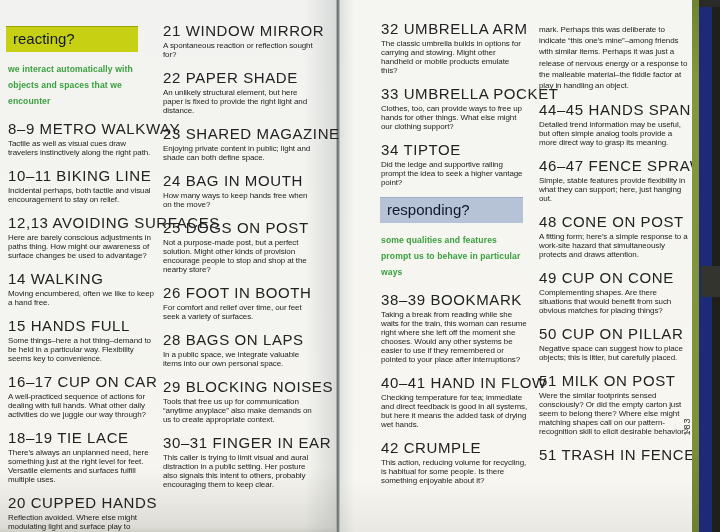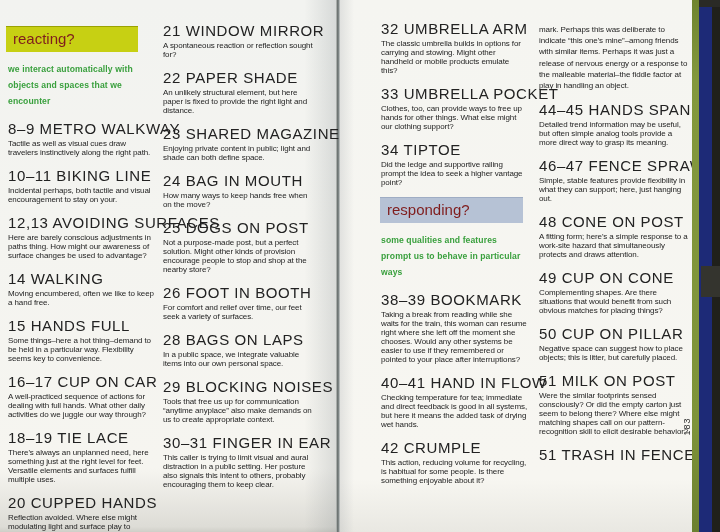--- a/index.html
+++ b/index.html
@@ -37,21 +37,21 @@
   }
   .col { position:absolute; }
   .col1 { left:8px;   top:26px; width:146px; }
   .col2 { left:163px; top:22px; width:153px; }
   .col3 { left:381px; top:20px; width:146px; }
   .col4 { left:539px; top:24px; width:150px; }
   .item { margin-bottom:10px; }
   .item-title { font-size:15px; letter-spacing:0.6px; margin-bottom:2px; white-space:nowrap; color:#222; }
   .item-body  { font-size:8px; letter-spacing:-0.1px; line-height:9px; color:#242424; }
   .hl {
-    font-size:15px; color:#7f1d1d; padding:4px 0 5px 7px; margin-bottom:9px;
+    font-size:15px; color:#0f172a; padding:4px 0 5px 7px; margin-bottom:9px;
   }
   .hl-yellow { background:#c7d013; width:125px; margin-left:-2px; box-shadow:inset 0 1px 0 #9aa202; }
   .hl-blue   { background:#b6c2d5; width:136px; margin-left:-1px; margin-top:7px; box-shadow:inset 0 1px 0 #9fadc4; }
   .intro { font-weight:bold; font-size:8.6px; line-height:16px; margin-bottom:11px; letter-spacing:0.1px; }
   .intro.green { color:#3aa03e; }
   .continuation { font-size:8px; letter-spacing:-0.1px; line-height:11.2px; color:#242424; margin-bottom:10px; }
 </style>
 </head>
 <body>
 
@@ -64,21 +64,21 @@
   <div class="col col1">
     <div class="hl hl-yellow">reacting?</div>
     <div class="intro green">we interact automatically with objects and spaces that we encounter</div>
 
     <div class="item">
       <div class="item-title">8–9 METRO WALKWAY</div>
       <div class="item-body">Tactile as well as visual cues draw travelers instinctively along the right path.</div>
     </div>
     <div class="item">
       <div class="item-title">10–11 BIKING LINE</div>
-      <div class="item-body">Incidental perhaps, both tactile and visual encouragement to stay on your.</div>
+      <div class="item-body">Incidental perhaps, both tactile and visual encouragement to stay on relief.</div>
     </div>
     <div class="item">
       <div class="item-title">12,13 AVOIDING SURFACES</div>
       <div class="item-body">Here are barely conscious adjustments in paths thing. How might our awareness of surface changes be used to advantage?</div>
     </div>
     <div class="item">
       <div class="item-title">14 WALKING</div>
       <div class="item-body">Moving encumbered, often we like to keep a hand free.</div>
     </div>
     <div class="item">

